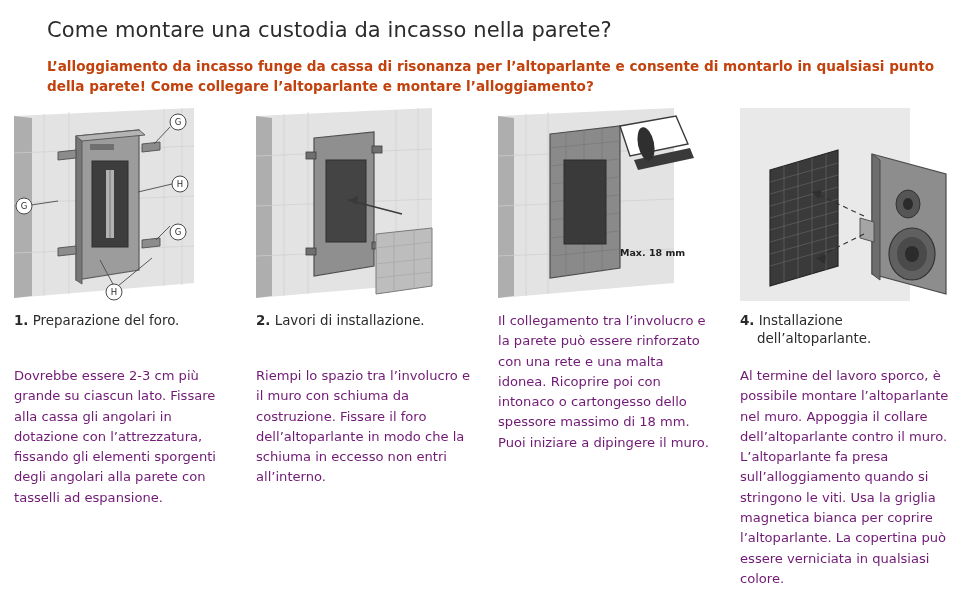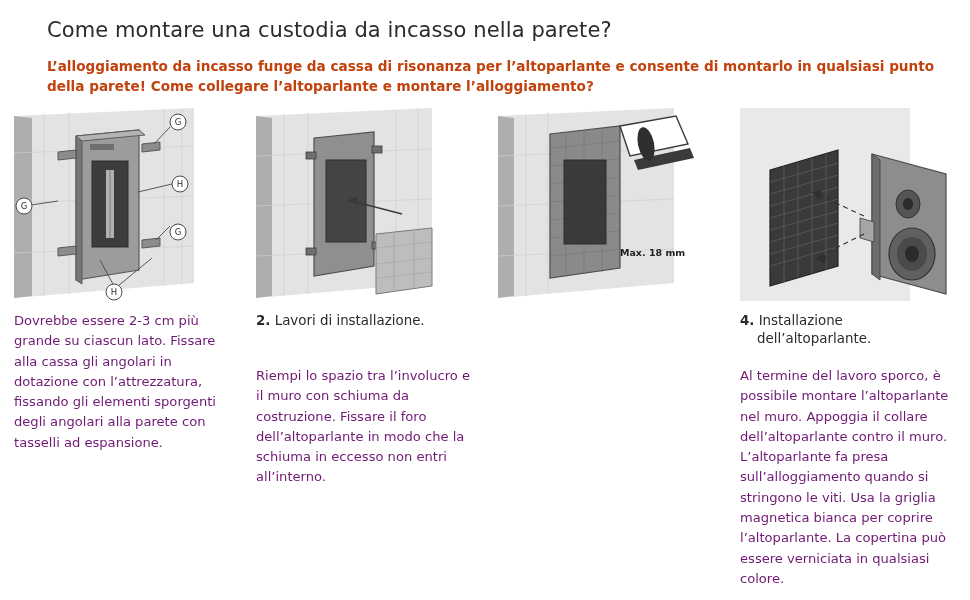--- a/index.html
+++ b/index.html
@@ -135,20 +135,24 @@
           </g>
           <g font-family="DejaVu Sans, sans-serif" font-size="8.5" fill="#2b2b2b" text-anchor="middle">
             <text x="164" y="17">G</text>
             <text x="166" y="79">H</text>
             <text x="164" y="127">G</text>
             <text x="10" y="101">G</text>
             <text x="100" y="187">H</text>
           </g>
         </svg>
       </div>
+      <div class="step-head">
+        <span class="step-num">1.</span>
+        <span class="step-title">Preparazione del foro.</span>
+      </div>
       <div class="body-text">Dovrebbe essere 2-3 cm più grande su ciascun lato. Fissare alla cassa gli angolari in dotazione con l’attrezzatura, fissando gli elementi sporgenti degli angolari alla parete con tasselli ad espansione.</div>
     </div>
 
     <div class="col">
       <div class="figure">
         <svg class="fig-svg" width="214" height="193" viewBox="0 0 214 193" xmlns="http://www.w3.org/2000/svg">
           <polygon points="0,8 176,0 176,175 0,190" fill="#e3e3e3"></polygon>
           <polygon points="0,8 16,10 16,188 0,190" fill="#aeaeae"></polygon>
           <g stroke="#cfcfcf" stroke-width="0.7" fill="none">
             <path d="M28 6 L28 188"></path>
@@ -222,20 +226,21 @@
 
           <g>
             <polygon points="122,18 178,8 190,36 132,48" fill="#ffffff" stroke="#3a3a3a" stroke-width="1.4"></polygon>
             <polygon points="136,52 192,40 196,50 140,62" fill="#3a3a3a"></polygon>
             <ellipse cx="148" cy="36" rx="8" ry="17" transform="rotate(-12 148 36)" fill="#2f2f2f"></ellipse>
           </g>
 
           <text x="122" y="148" font-family="DejaVu Sans, sans-serif" font-size="9.5" font-weight="bold" fill="#1f1f1f">Max. 18 mm</text>
         </svg>
       </div>
+      <div class="body-text">Il collegamento tra l’involucro e la parete può essere rinforzato con una rete e una malta idonea. Ricoprire poi con intonaco o cartongesso dello spessore massimo di 18 mm. Puoi iniziare a dipingere il muro.</div>
     </div>
 
     <div class="col">
       <div class="figure">
         <svg class="fig-svg" width="214" height="193" viewBox="0 0 214 193" xmlns="http://www.w3.org/2000/svg">
           <rect x="0" y="0" width="170" height="193" fill="#e9e9e9"></rect>
 
           <polygon points="30,62 98,42 98,158 30,178" fill="#3a3a3a" stroke="#232323" stroke-width="1.2"></polygon>
           <g stroke="#6f6f6f" stroke-width="0.6" opacity="0.9">
             <path d="M30 74 L98 55"></path>

